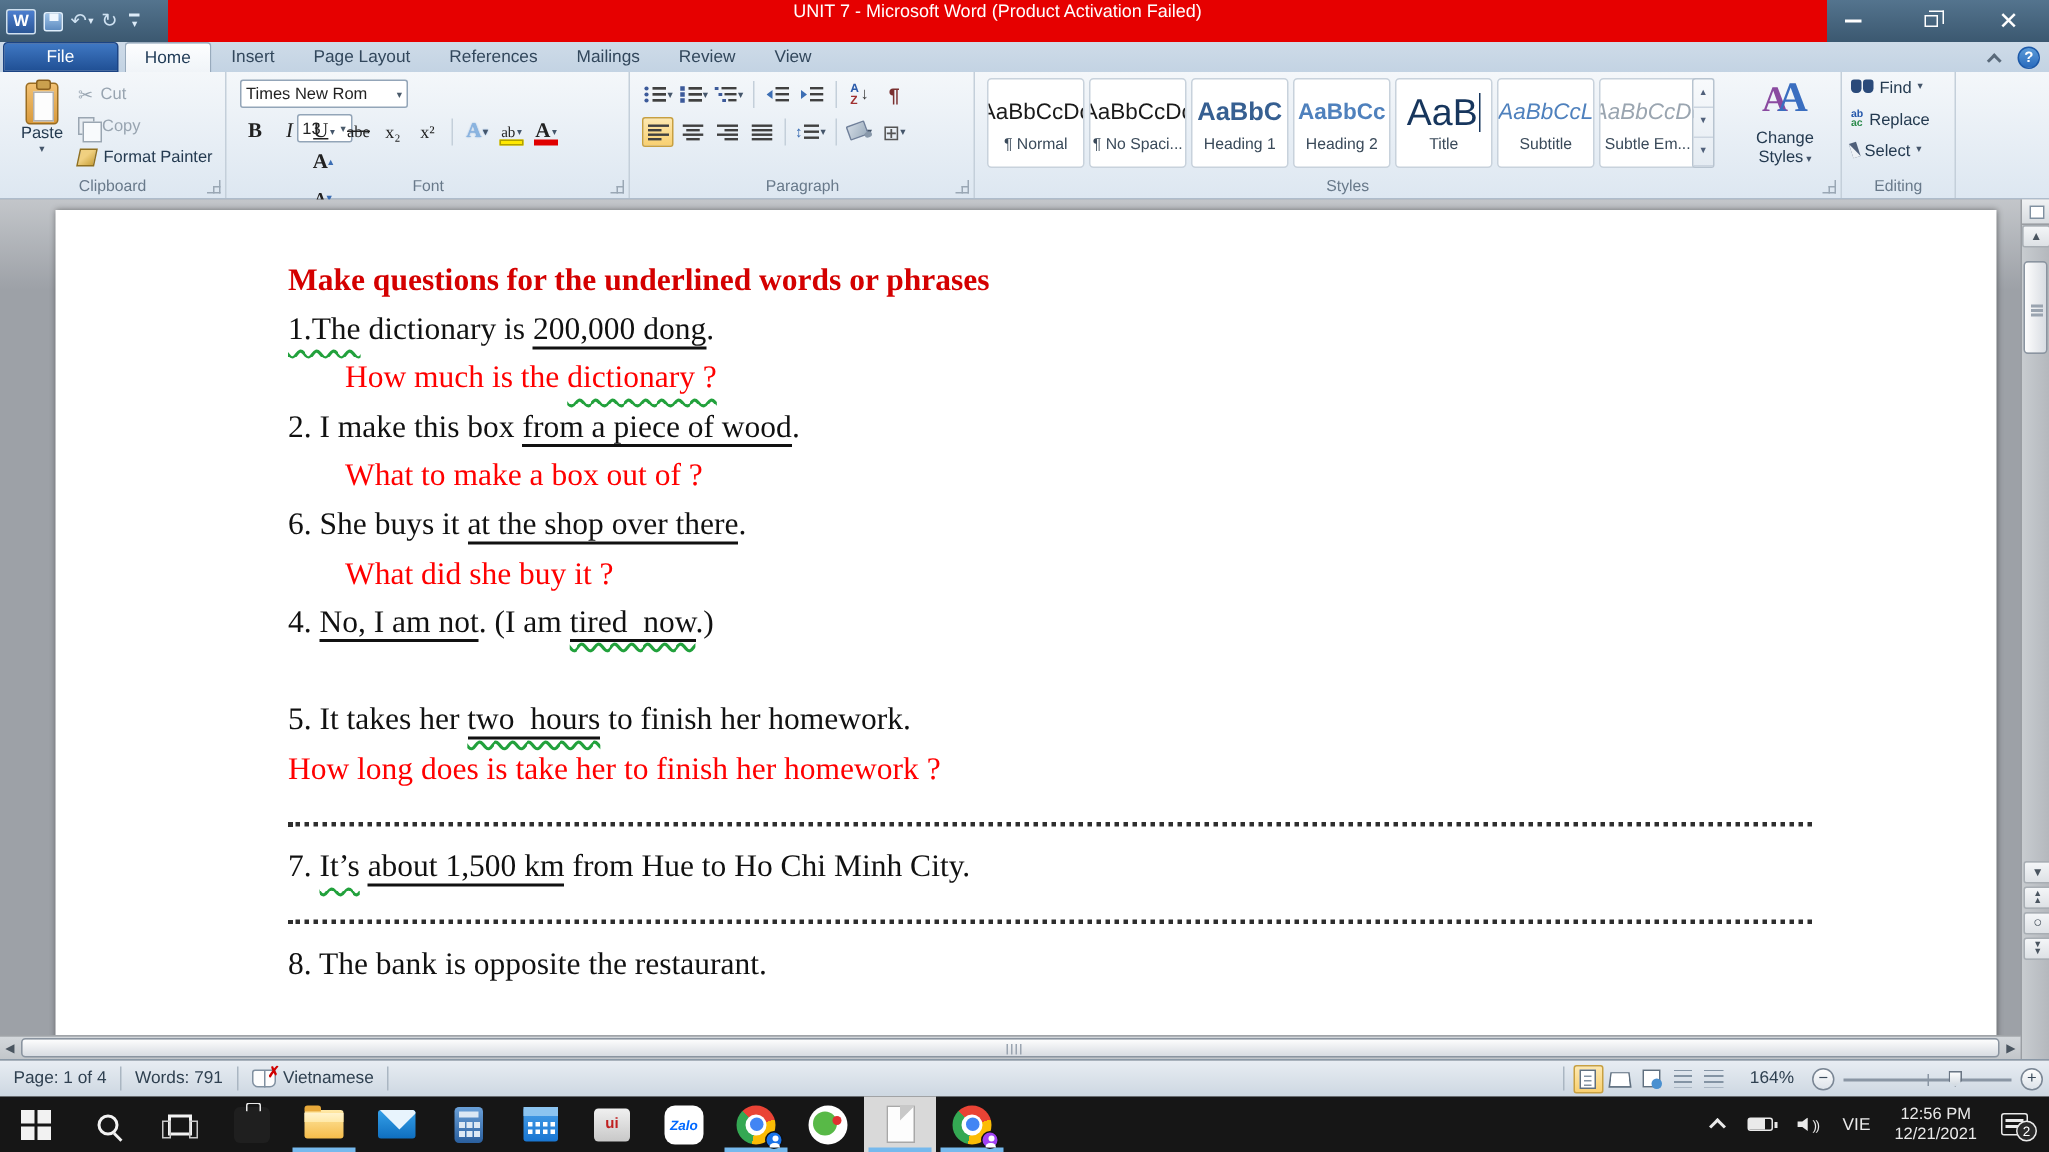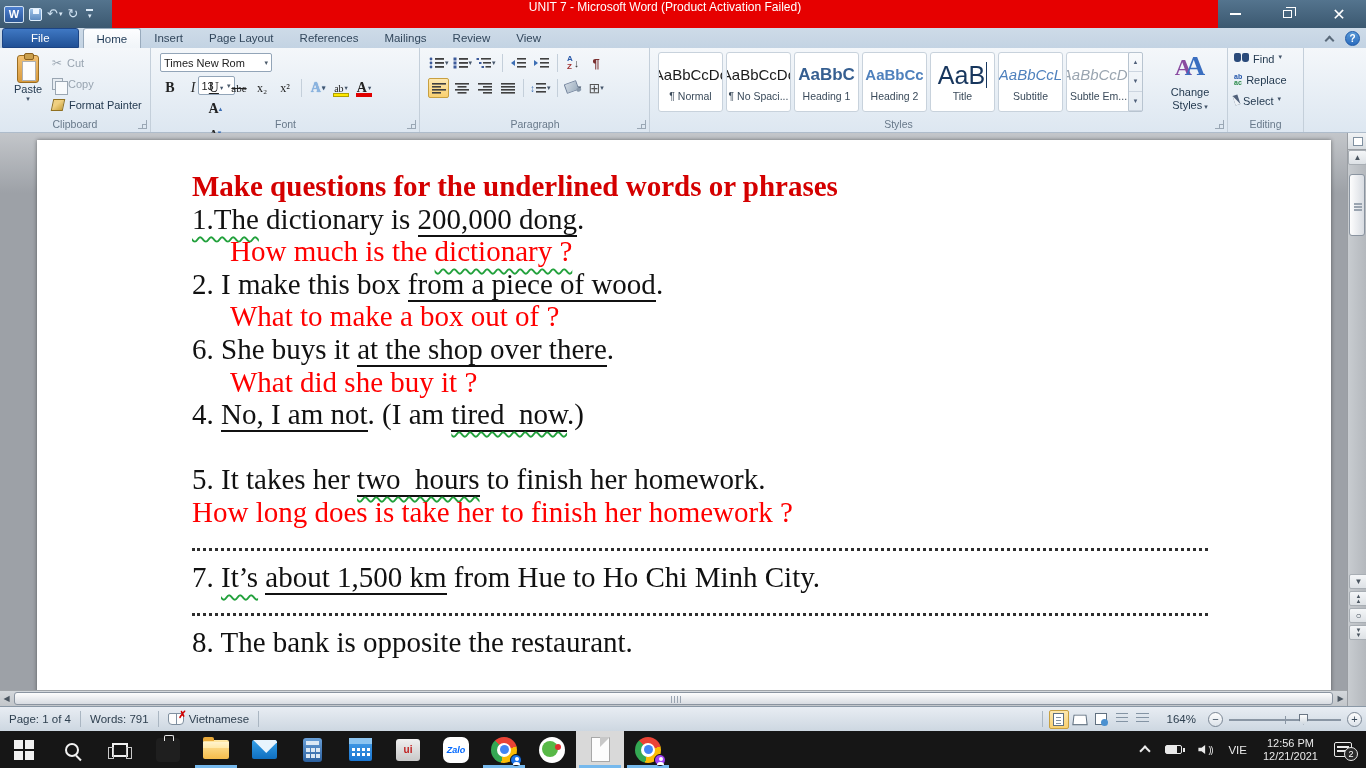--- a/index.html
+++ b/index.html
@@ -132,21 +132,21 @@
   .repl-ic { display:flex; flex-direction:column; font-size:7px; line-height:6px; font-weight:bold; }
   .repl-ic .t1 { color:#2255aa; } .repl-ic .t2 { color:#2a8a4a; }
   .sel-ic { width:0; height:0; border-left:5px solid #eef2f6; border-top:10px solid #50607a; transform:rotate(-18deg); }
 
   
   .docarea { position:absolute; left:0; top:133px; width:1366px; height:557px;
     background:linear-gradient(180deg,#c3c6ca,#9da1a7 60px); overflow:hidden; }
   .page { position:absolute; left:37px; top:7px; width:1294px; height:560px; background:#fff;
     box-shadow:0 0 4px rgba(0,0,0,.45); }
   #doc-text { position:absolute; left:155px; top:30px; right:68px;
-    font-family:"Liberation Serif", serif; font-size:29px; color:#111; }
+    font-family:"Liberation Serif", serif; font-size:21px; color:#111; }
   .docline { height:32.6px; line-height:32.6px; white-space:pre; }
   .docline.heading { color:var(--head_red); font-weight:bold; }
   .docline.a { color:var(--doc_red); }
   .docline.indent { padding-left:38px; }
   .docline span.u { border-bottom:2px solid currentColor; }
   .docline span.sq { text-decoration:underline; text-decoration-style:wavy; text-decoration-color:var(--squiggle_green);
     text-decoration-thickness:1.5px; text-underline-offset:7px; }
   .docline span.u.sq { text-decoration-thickness:1.5px; }
   .docline.blank { }
   .docline.dots .dotfill { display:block; width:1016px; height:22px; border-bottom:3px dotted #2e2e2e; }

